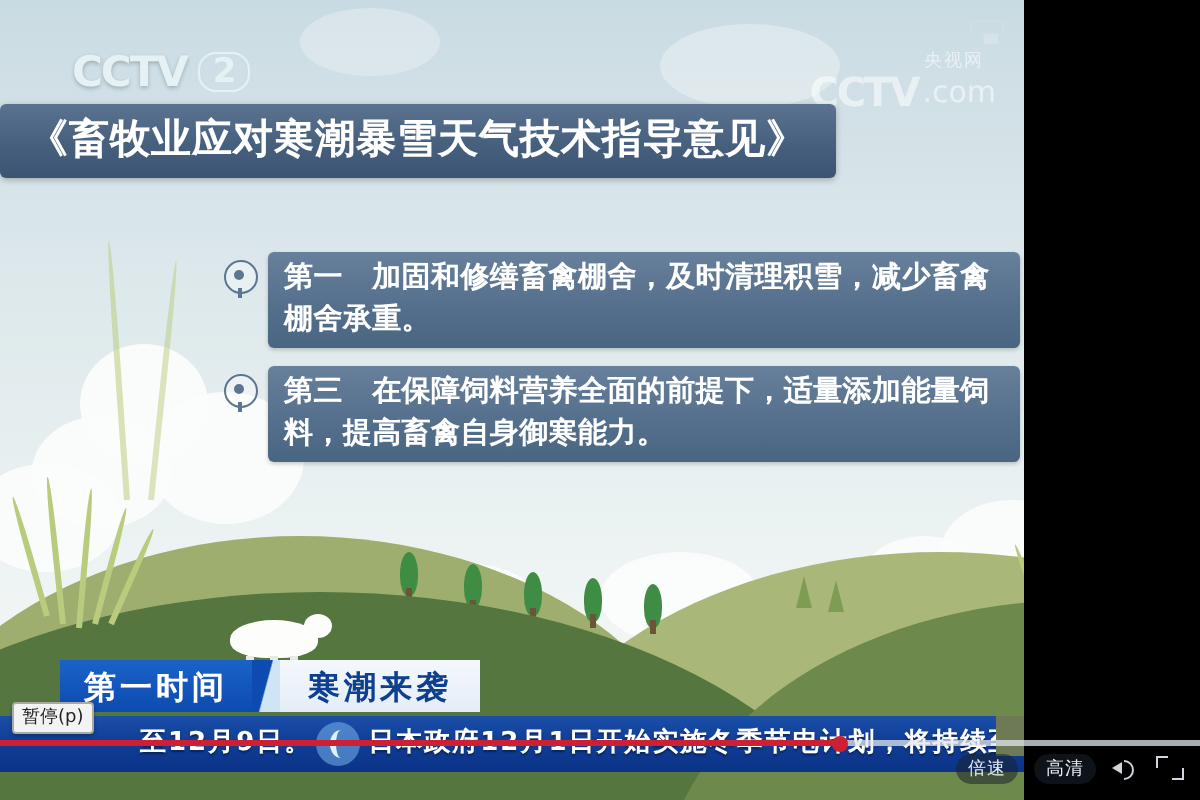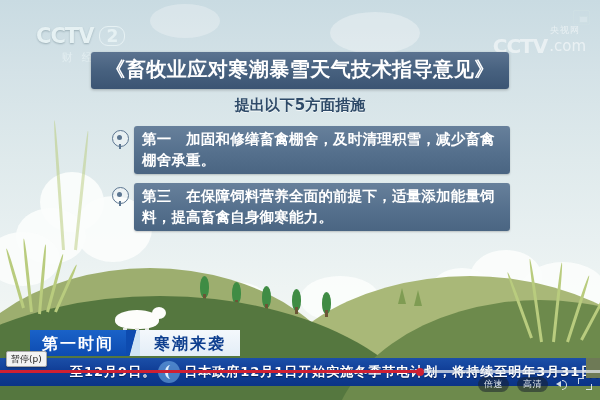--- a/index.html
+++ b/index.html
@@ -5,21 +5,21 @@
   html,body{margin:0;padding:0;}
   body{
     width:600px;height:400px;overflow:hidden;
     font-family:"DejaVu Sans","Liberation Sans",sans-serif;
     background:#000;
   }
   #stage{position:relative;width:600px;height:400px;overflow:hidden;}
 
   
   .video{
-    position:absolute;left:0;top:0;width:600px;height:400px;
+    position:absolute;left:0;top:0;width:512px;height:400px;
     background:linear-gradient(180deg,#c9dbe2 0%,#d4e2e7 18%,#dfeaec 40%,#e8f0f1 60%,#eef4f3 72%,#f2f6f3 80%);
     overflow:hidden;
   }
   
   .cloud{position:absolute;background:#fbfdfc;border-radius:50%;opacity:.92;}
   .cloudgrp{position:absolute;}
   
   .hill{position:absolute;border-radius:50% 50% 0 0 / 100% 100% 0 0;}
   .hill-back{left:-60px;top:268px;width:420px;height:150px;background:#9dae6f;}
   .hill-mid{left:250px;top:276px;width:440px;height:150px;background:#a9b878;}
@@ -49,21 +49,21 @@
   .watermark{position:absolute;right:14px;top:34px;display:flex;align-items:center;gap:2px;opacity:.55;}
   .wm-cctv{font-size:20px;font-weight:bold;color:#ffffff;letter-spacing:-1px;}
   .wm-com{font-size:15px;color:#ffffff;}
   .wm-cn{position:absolute;right:20px;top:24px;font-size:9px;color:#ffffff;opacity:.55;letter-spacing:1px;}
 
   
   .pip{position:absolute;right:10px;top:10px;width:15px;height:13px;border:1.6px solid #cfe0e4;border-radius:2px;opacity:.8;}
   .pip:after{content:"";position:absolute;right:1px;bottom:1px;width:7px;height:5px;border:1.5px solid #cfe0e4;background:rgba(255,255,255,.25);}
 
   
-  .headline-wrap{position:absolute;left:0;right:0;top:52px;text-align:center;}
+  .headline-wrap{position:absolute;left:0;right:0;top:52px;text-align:left;}
   .headline{
     display:inline-block;
     background:linear-gradient(180deg,#5b7390 0%,#47617f 50%,#3b5473 100%);
     color:#ffffff;font-size:20px;font-weight:bold;letter-spacing:.5px;
     padding:4px 14px 6px;border-radius:3px;
     box-shadow:0 1px 3px rgba(0,0,0,.25);
     font-family:"DejaVu Sans","Liberation Sans",sans-serif;
   }
   .subhead{
     margin-top:7px;color:#2e4a68;font-size:15px;font-weight:bold;
@@ -225,21 +225,20 @@
     <div class="watermark">
       <span class="wm-cctv">CCTV</span>
       <span class="wm-com">.com</span>
     </div>
     <div class="wm-cn">央视网</div>
 
     <div class="pip"></div>
 
     <div class="headline-wrap">
       <div class="headline">《畜牧业应对寒潮暴雪天气技术指导意见》</div>
-      <div class="subhead">提出以下5方面措施</div>
     </div>
 
     <div class="points">
       <div class="point">
         <span class="bullet"></span>
         <span class="ptext">第一　加固和修缮畜禽棚舍，及时清理积雪，减少畜禽棚舍承重。</span>
       </div>
       <div class="point">
         <span class="bullet"></span>
         <span class="ptext">第三　在保障饲料营养全面的前提下，适量添加能量饲料，提高畜禽自身御寒能力。</span>

